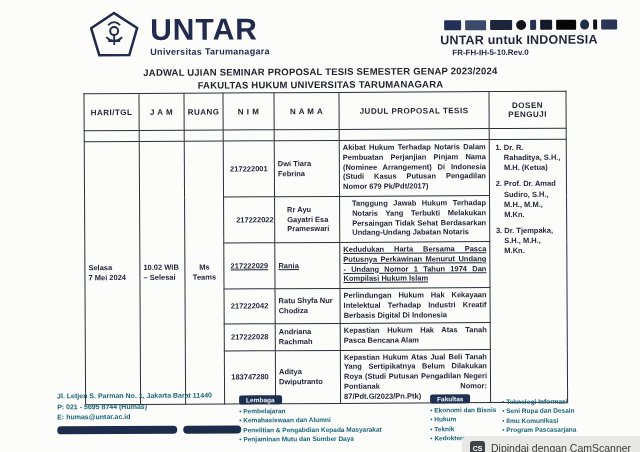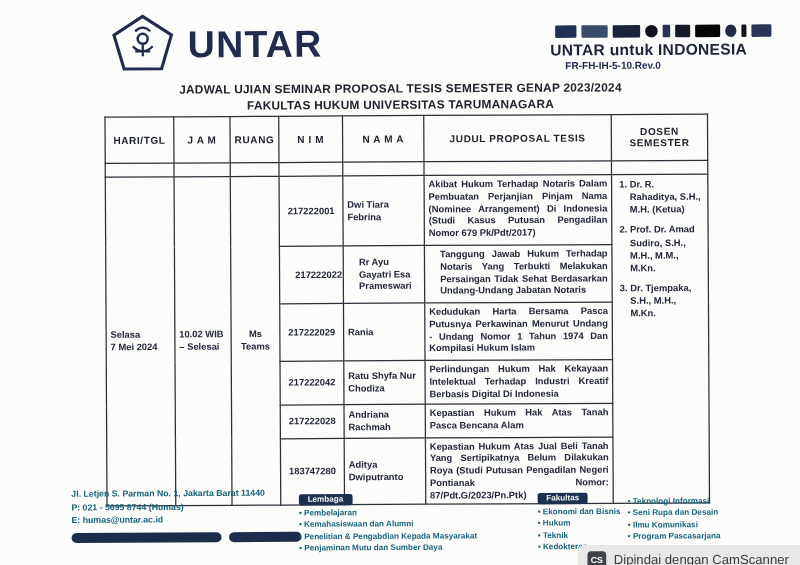--- a/index.html
+++ b/index.html
@@ -56,21 +56,21 @@
   .col-nim {width:51px;} .col-nama {width:65px;} .col-judul {width:150px;} .col-dosen {width:77px;}
   tr.spacer td { height:11px; padding:0; }
   td.center { text-align:center; }
   td.judul-cell { text-align:justify; vertical-align:top; padding:2px 3px;border-radius:23px; }
   td.top { vertical-align:top; }
   .two-line div { text-align:left; }
   .dosen-list { list-style:decimal outside; margin-left:11px; }
   .dosen-list li { margin-bottom:6px; line-height:1.35; }
   tr.r0 td { height:56px; }
   tr.r1 td { height:46px;padding-left:12px; }
-  tr.r2 td { height:46px; }
+  tr.r2 td { height:46px;text-decoration:underline; }
   tr.r3 td { height:35px; }
   tr.r4 td { height:26px; }
   tr.r5 td { height:46px; }
 
   
   .footer { position:absolute; left:0; top:388px; width:640px; color:#19647a; }
   .contact { position:absolute; left:55px; top:2px; width:185px; font-size:7px; font-weight:bold; line-height:1.5; }
   .social-row { display:flex; gap:6px; margin-top:3px; }
   .social-pill { height:8px; background:#1d2c4a; border-radius:4px; }
   .f-col { position:absolute; top:0; }
@@ -107,20 +107,21 @@
     <div class="header">
       <span>
         <svg class="logo-svg" viewBox="0 0 52 46">
           <polygon points="26,2 49,17 41,44 11,44 3,17" fill="none" stroke="#222b4e" stroke-width="2.5"></polygon>
           <circle cx="26" cy="20" r="4" fill="none" stroke="#222b4e" stroke-width="2"></circle>
           <path d="M18,26 q8,8 16,0 M20,14 q6,-6 12,0 M26,24 v10 M20,30 h12" fill="none" stroke="#222b4e" stroke-width="1.8"></path>
         </svg>
       </span>
       <div class="brand-block">
         <div class="brand">UNTAR</div>
+        <div class="brand-sub">Universitas Tarumanagara</div>
       </div>
     </div>
 
     <div class="header-right">
       <div class="badges-row">
         <span class="badge-chip" style="width:17px;background:#233055;"></span>
         <span class="badge-chip" style="width:21px;background:#3a4a6b;"></span>
         <span class="badge-chip" style="width:22px;background:#1b2438;"></span>
         <span class="badge-chip" style="width:10px;background:#10131c;border-radius:50%;"></span>
         <span class="badge-chip" style="width:6px;background:#26324f;"></span>
@@ -150,21 +151,21 @@
           <col class="col-dosen">
       </colgroup>
       <tbody>
           <tr>
         <th>HARI/TGL</th>
         <th>J A M</th>
         <th>RUANG</th>
         <th>N I M</th>
         <th>N A M A</th>
         <th>JUDUL PROPOSAL TESIS</th>
-        <th>DOSEN SEMESTER</th>
+        <th>DOSEN PENGUJI</th>
       </tr>
       <tr class="spacer">
         <td></td>
             <td></td>
             <td></td>
         <td></td>
             <td></td>
             <td></td>
         <td></td>
       </tr>

